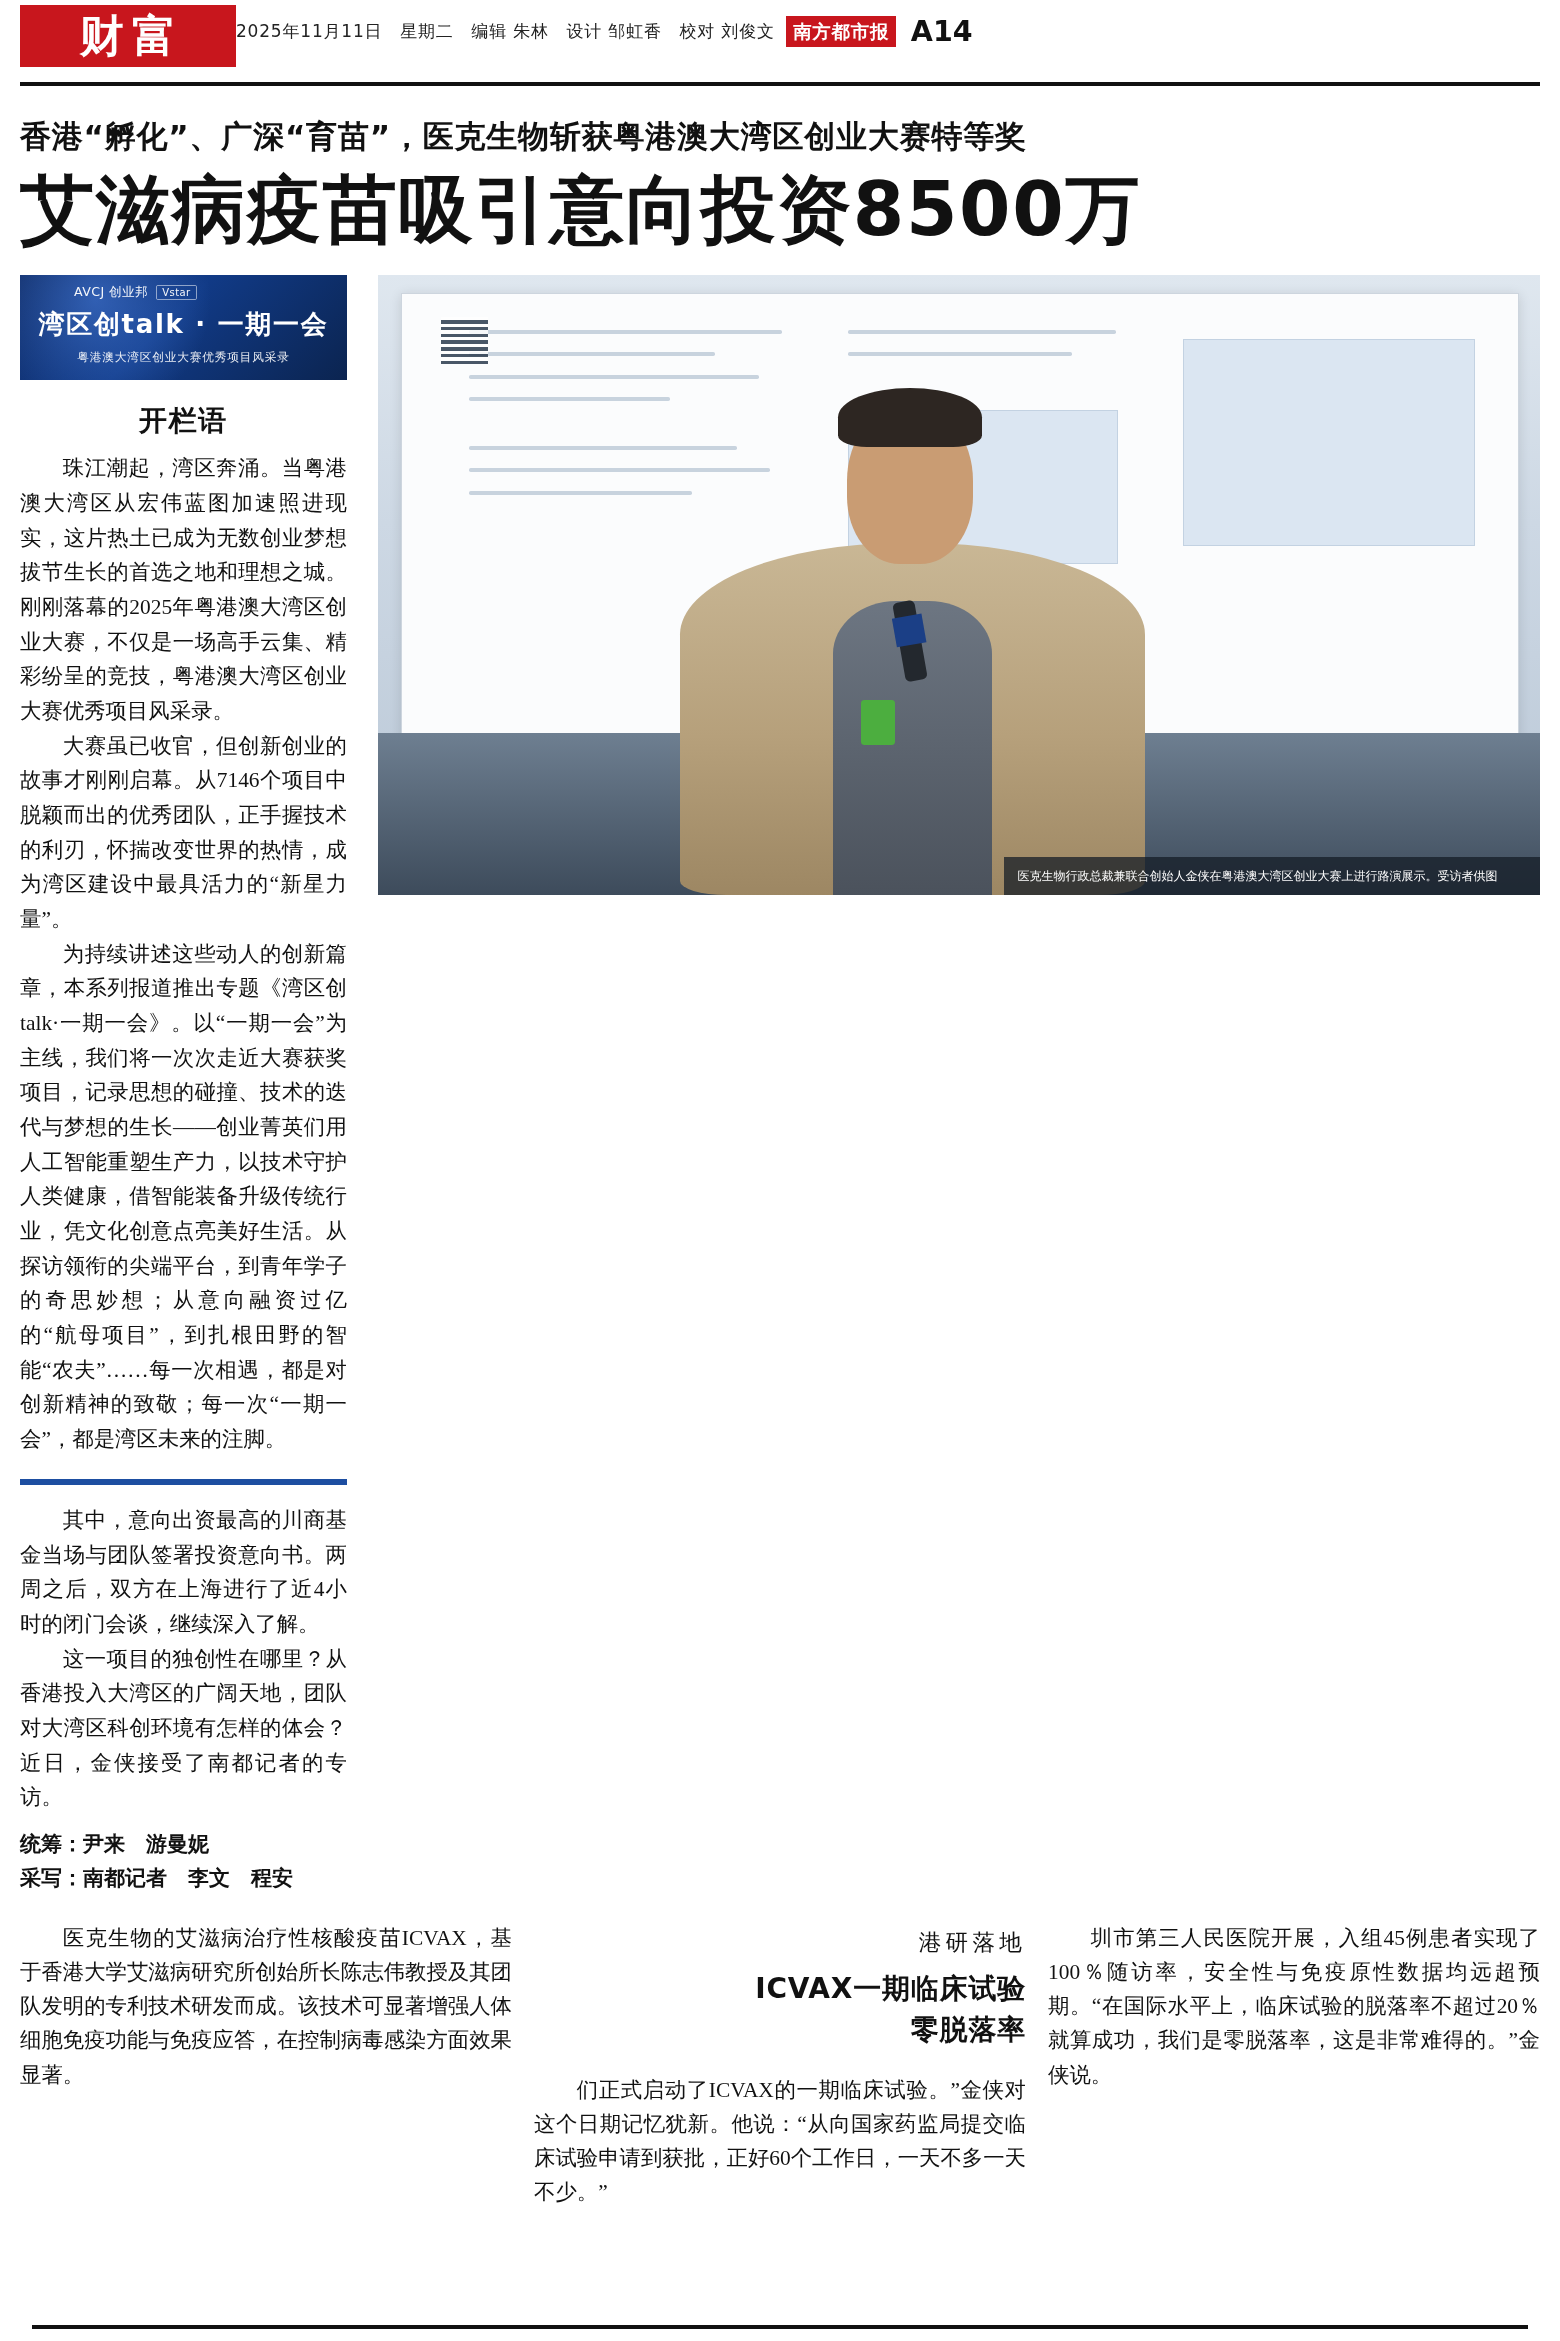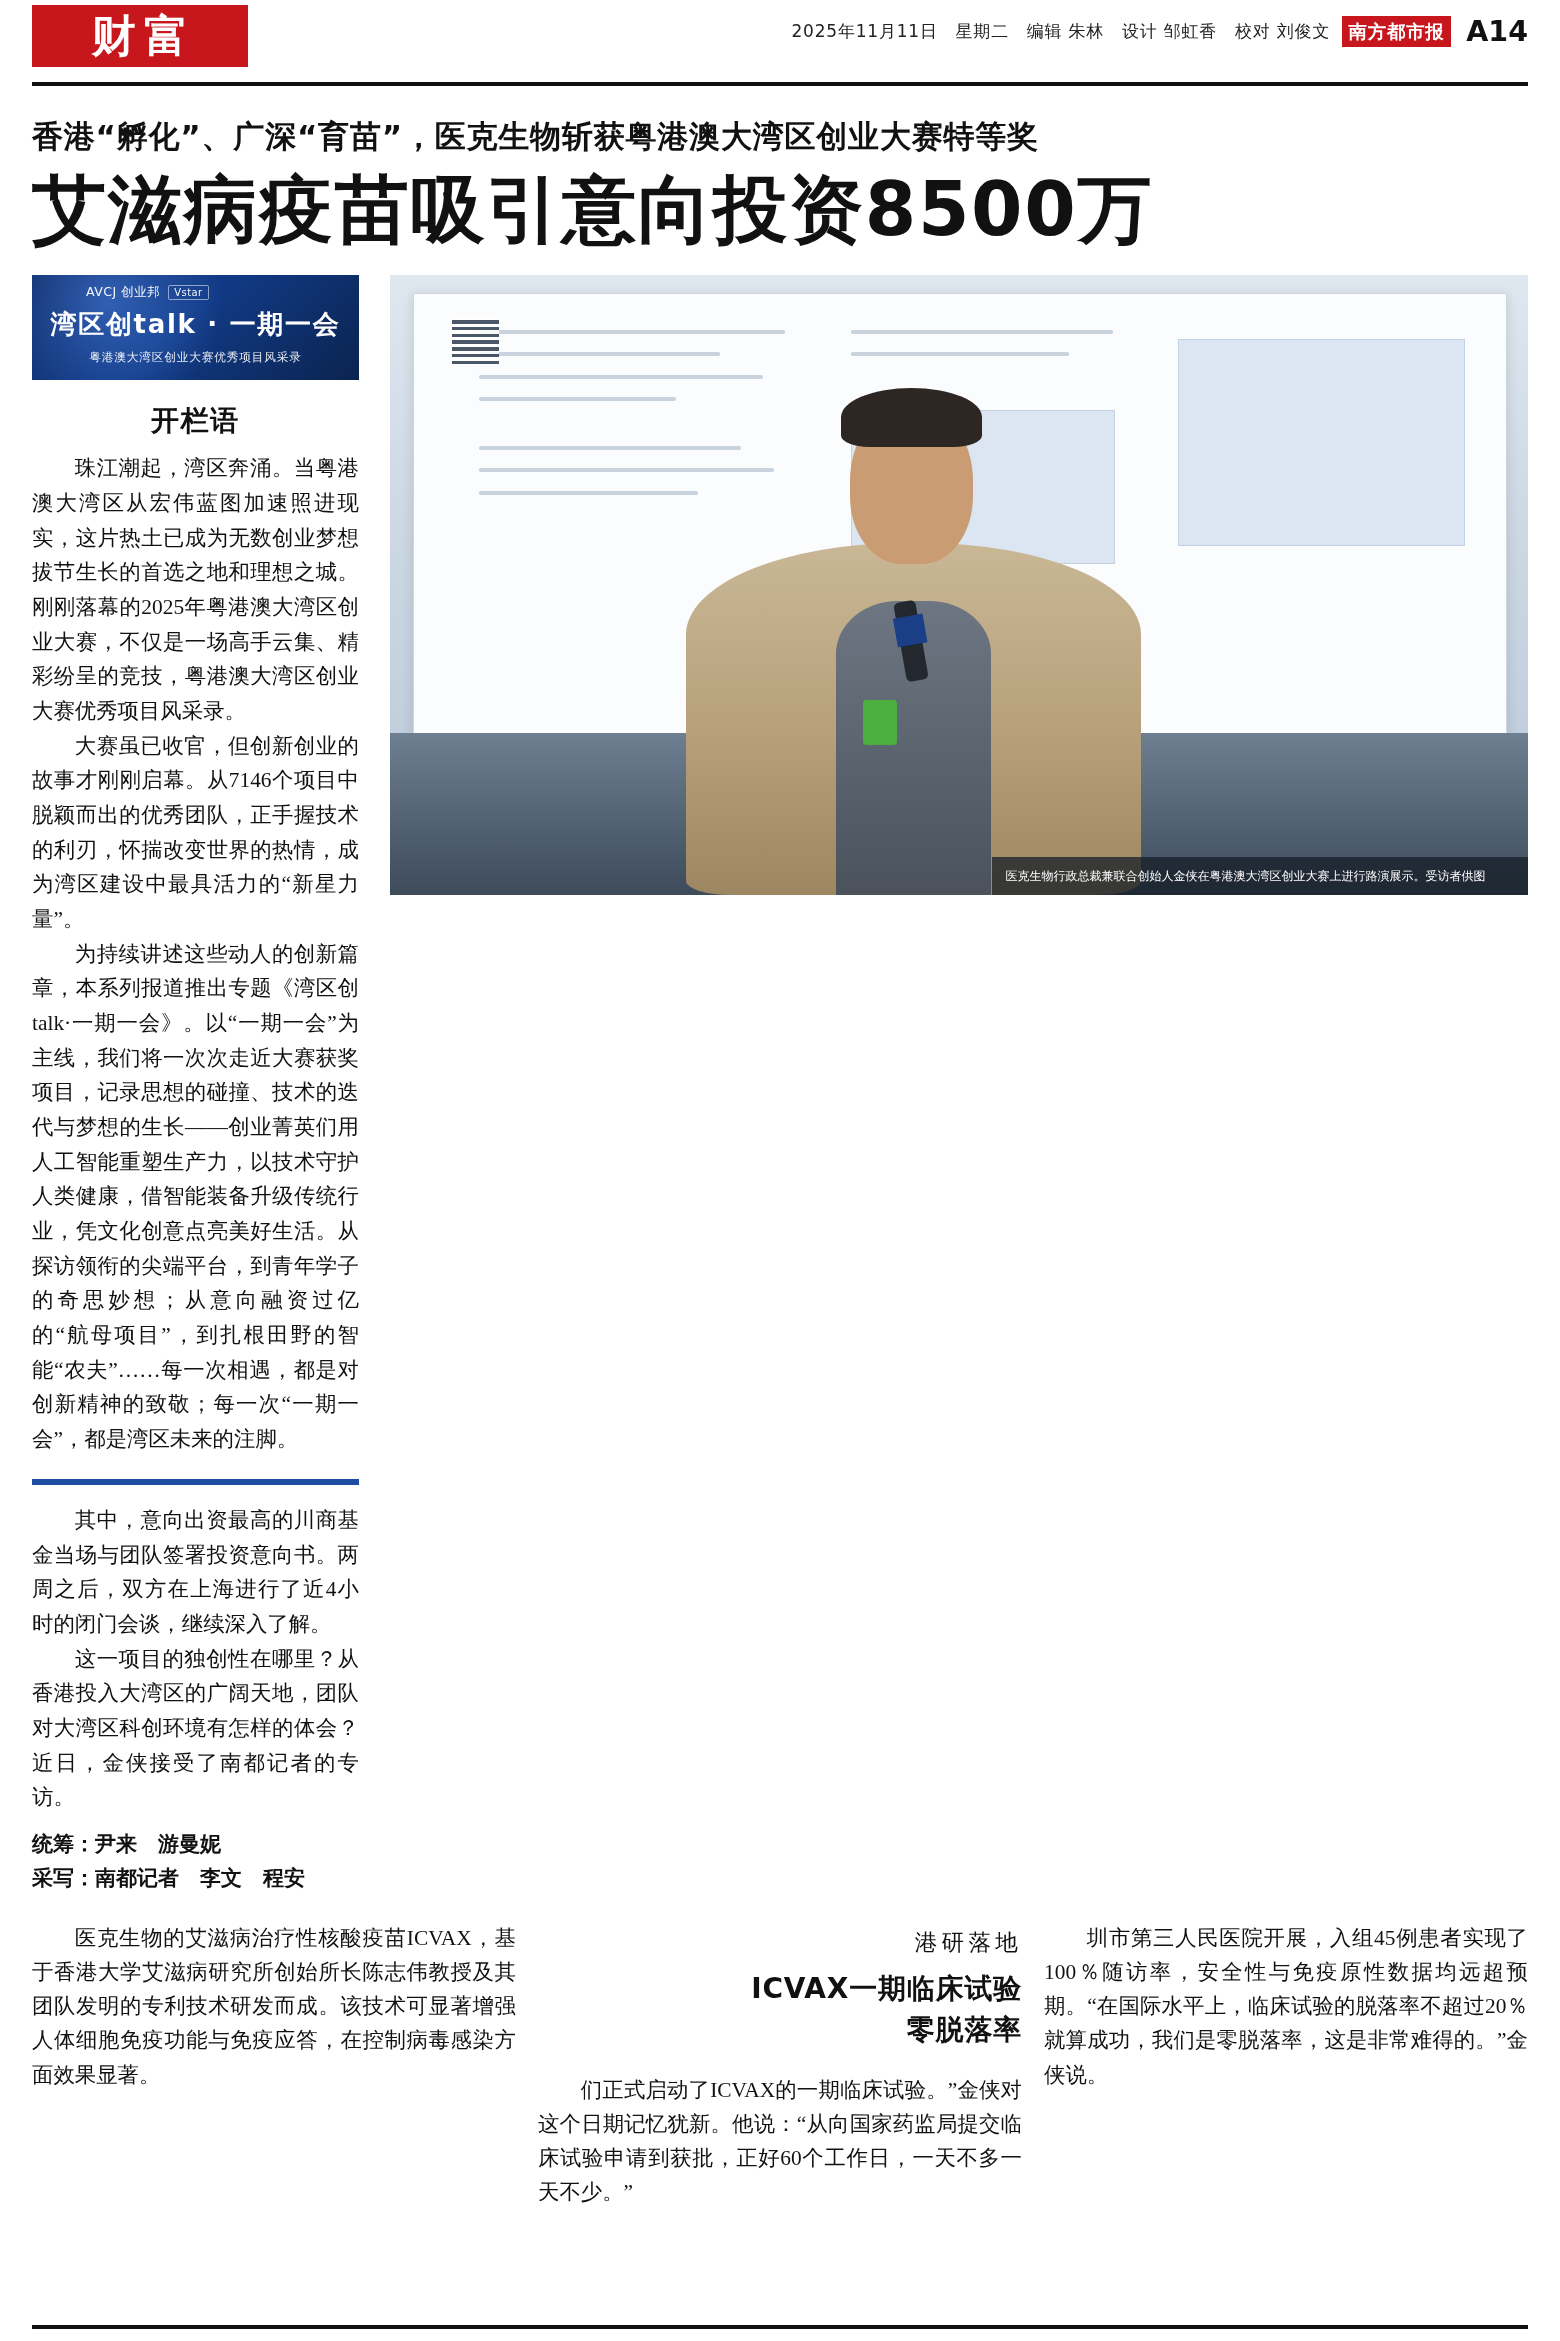--- a/index.html
+++ b/index.html
@@ -13,21 +13,21 @@
     font-family: "Liberation Serif", serif;
     color: #111;
     position: relative;
     overflow: hidden;
   }
   .page {
     width: 1560px;
     height: 2342px;
     position: relative;
     box-sizing: border-box;
-    padding: 0 32px;
+    padding: 0 20px;
   }
 
   
   .masthead {
     position: relative;
     height: 82px;
     border-bottom: 4.2px solid #111;
     display: flex;
     align-items: flex-start;
   }
@@ -45,21 +45,20 @@
     font-family: "DejaVu Sans", sans-serif;
     font-weight: bold;
     font-size: 44px;
     letter-spacing: 8.4px;
     text-indent: 8.4px;
   }
   .masthead-right {
     flex: 1;
     display: flex;
     align-items: center;
-    justify-content: flex-end;
     gap: 11.7px;
     padding-top: 15px;
     font-family: "DejaVu Sans", sans-serif;
   }
   .masthead-meta {
     font-size: 17px;
     color: #222;
     letter-spacing: 0.8px;
     white-space: nowrap;
   }

